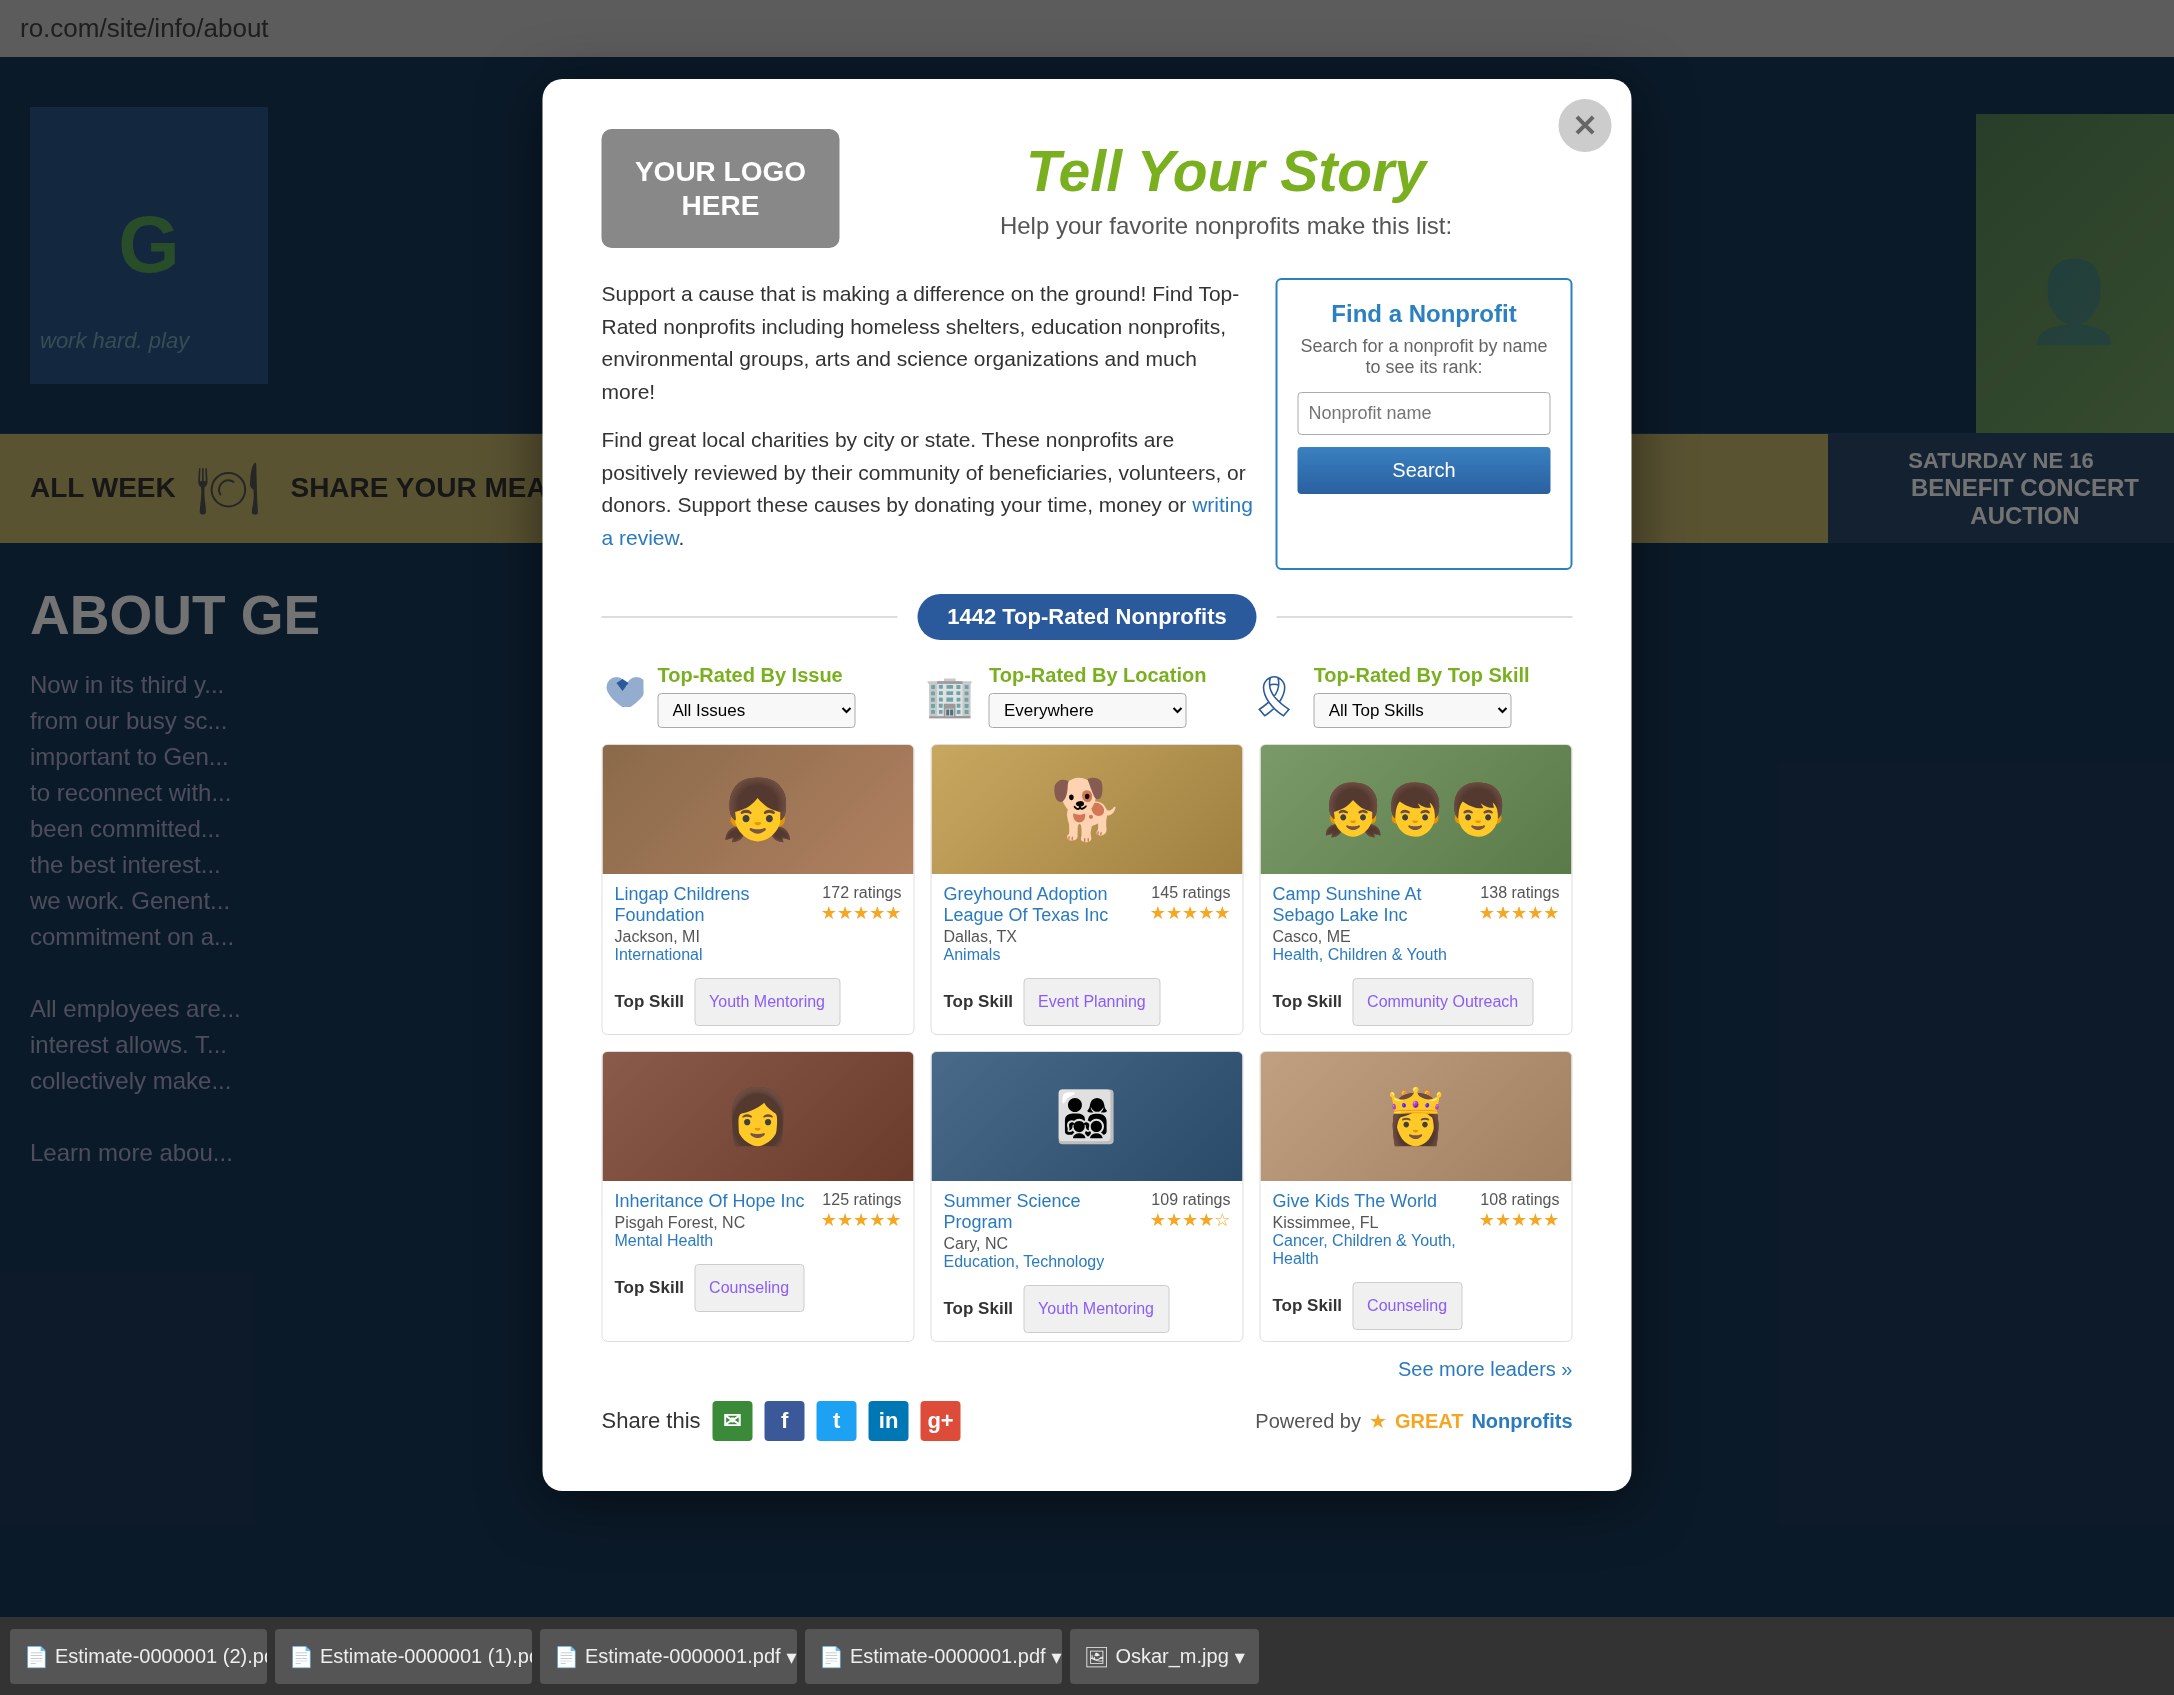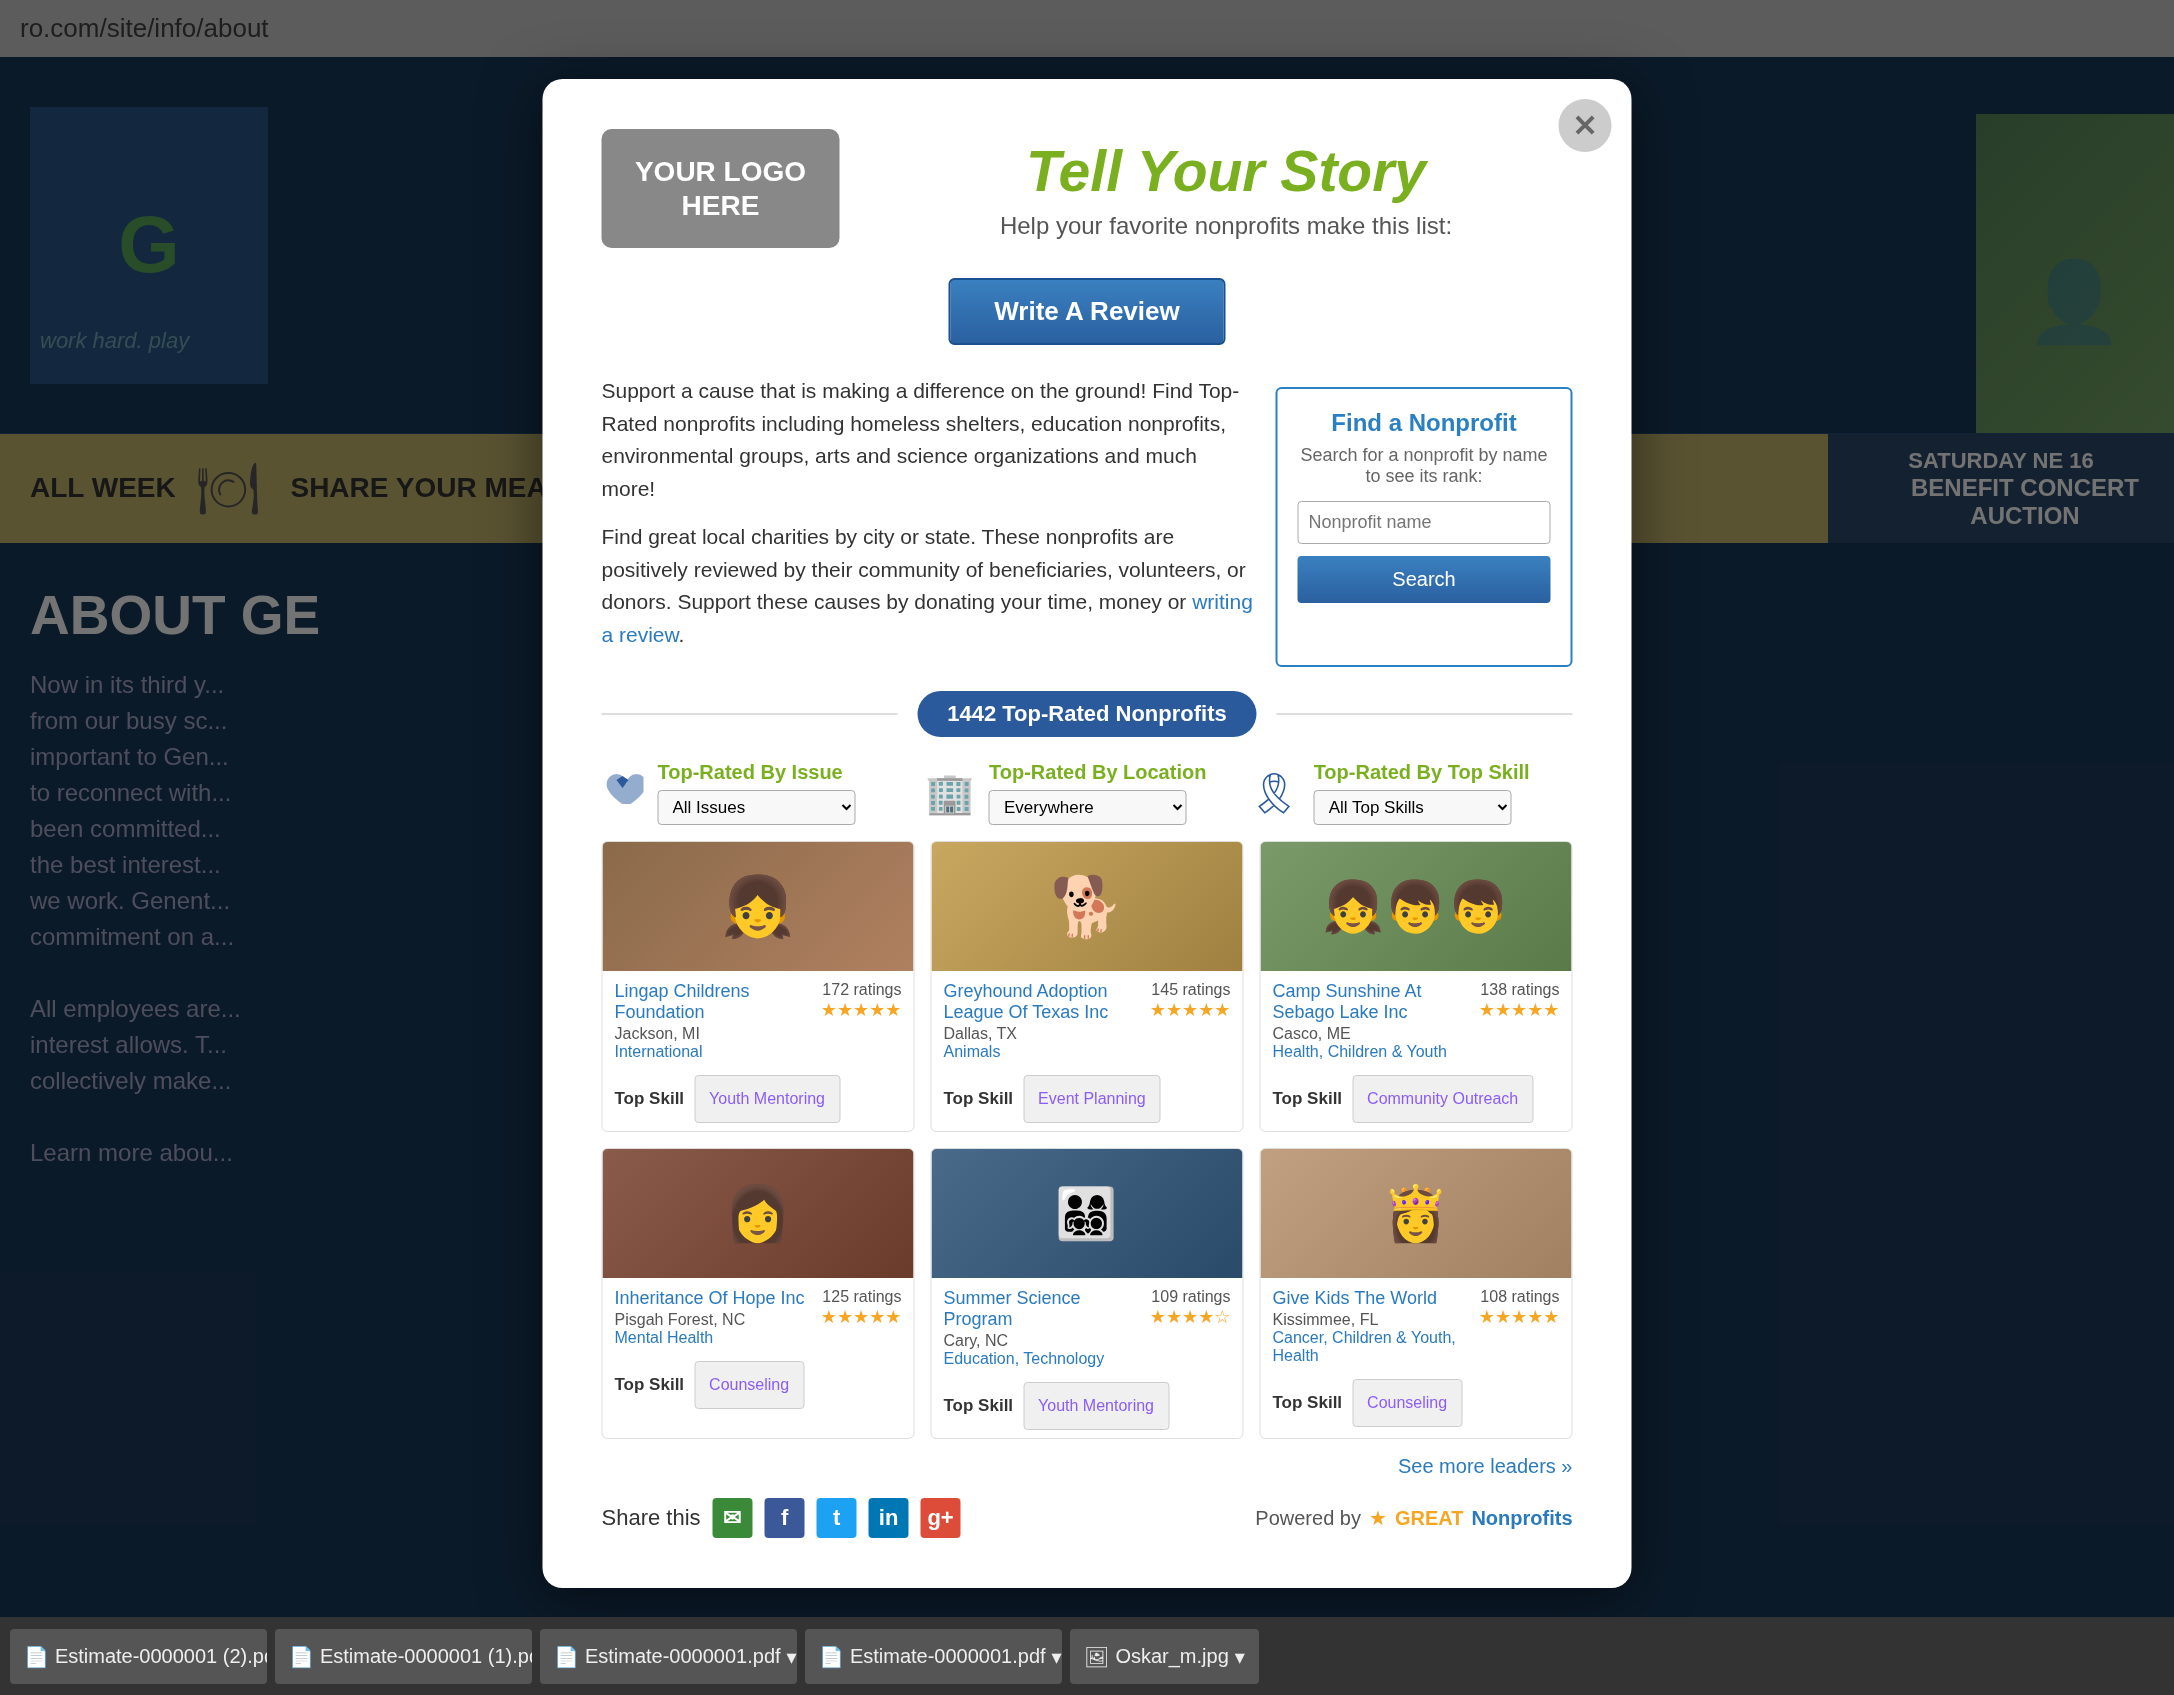--- a/index.html
+++ b/index.html
@@ -243,21 +243,20 @@
     }
     .modal-desc p { margin-bottom: 16px; }
     .modal-desc a { color: #2a7abf; text-decoration: none; }
     .find-nonprofit {
       width: 297px;
       flex-shrink: 0;
       border: 2px solid #2a80c0;
       border-radius: 6px;
       padding: 20px;
       text-align: center;
-      margin-top: 12px;
     }
     .find-nonprofit h3 {
       font-size: 24px;
       color: #2a80c0;
       margin-bottom: 8px;
     }
     .find-nonprofit p {
       font-size: 18px;
       color: #666;
       margin-bottom: 14px;
@@ -513,21 +512,20 @@
   <div class="modal-top">
     <div class="logo-placeholder">
       <div class="logo-placeholder-text">YOUR LOGO HERE</div>
     </div>
     <div class="modal-headline">
       <h1>Tell Your Story</h1>
       <p>Help your favorite nonprofits make this list:</p>
     </div>
   </div>
 
-  <button class="write-review-btn">Write A Review</button>
 
   <div class="modal-body">
     <div class="modal-desc">
       <p>Support a cause that is making a difference on the ground! Find Top-Rated nonprofits including homeless shelters, education nonprofits, environmental groups, arts and science organizations and much more!</p>
       <p>
         <span>Find great local charities by city or state. These nonprofits are positively reviewed by their community of beneficiaries, volunteers, or donors. Support these causes by donating your time, money or</span>
         <a href="#">writing a review</a>.
       </p>
     </div>
     <div class="find-nonprofit">

